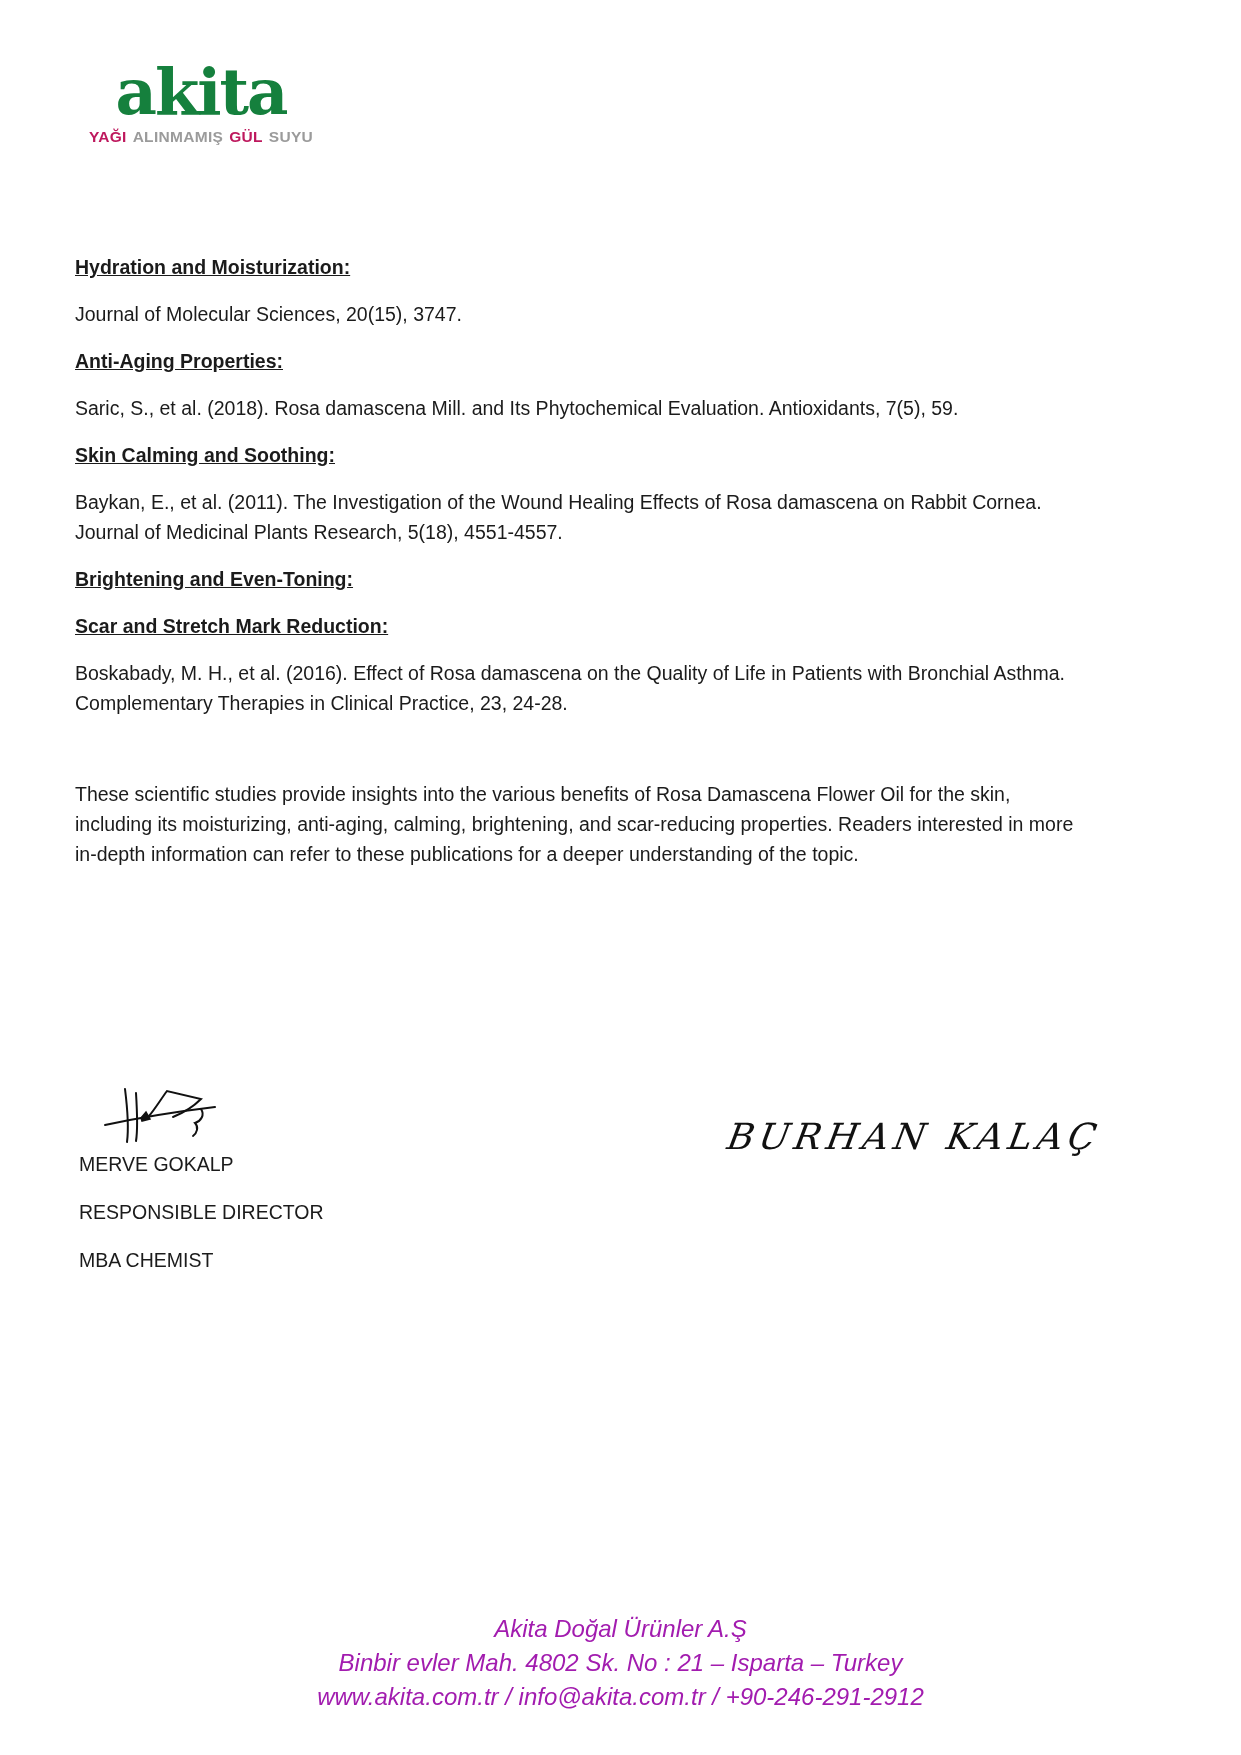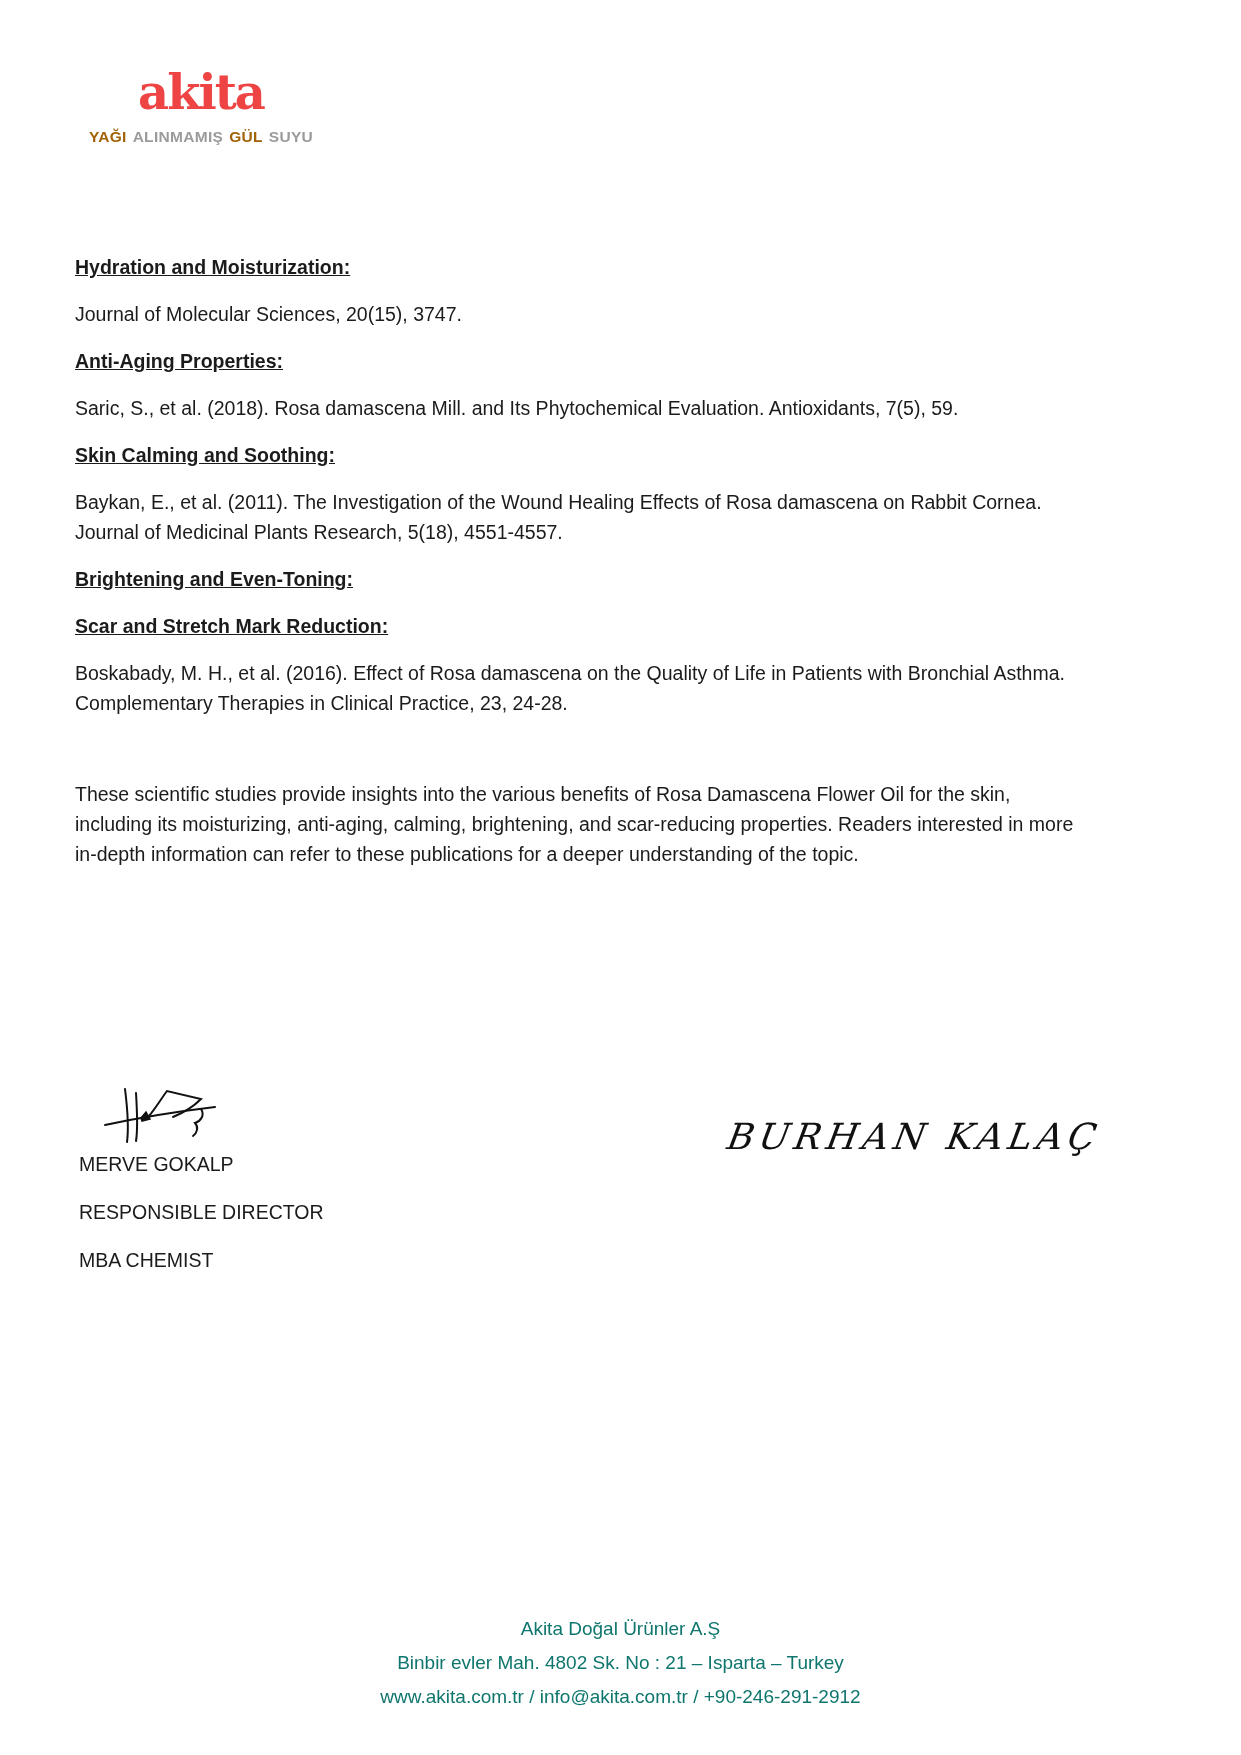--- a/index.html
+++ b/index.html
@@ -21,37 +21,37 @@
   .logo {
     position: absolute;
     top: 52px;
     left: 86px;
     width: 230px;
     text-align: center;
   }
   .logo-word {
     font-family: "DejaVu Serif", serif;
     font-weight: bold;
-    font-size: 48px;
+    font-size: 64px;
     line-height: 80px;
-    color: #ef4444;
+    color: #15803d;
     letter-spacing: -2px;
   }
   .logo-tagline {
     display: flex;
     justify-content: center;
     gap: 6px;
     font-size: 15.5px;
     font-weight: 600;
     letter-spacing: 0.3px;
     color: #9B9B9B;
     margin-top: -4px;
     white-space: nowrap;
   }
-  .logo-tagline .pink { color: #a16207; }
+  .logo-tagline .pink { color: #be185d; }
 
   
   .content {
     position: absolute;
     top: 252px;
     left: 75px;
     right: 94px;
     font-size: 19.5px;
     line-height: 30px;
   }
@@ -95,23 +95,24 @@
     color: #111111;
   }
 
   
   .footer {
     position: absolute;
     top: 1612px;
     left: 0;
     width: 100%;
     text-align: center;
-    font-size: 19px;
+    font-size: 24px;
     line-height: 34px;
-    color: #0f766e;
+    color: #a21caf;
+    font-style: italic;
   }
   .footer div { margin: 0; }
 </style>
 </head>
 <body>
 
 <div class="page">
 
   <div class="logo">
     <div class="logo-word">akita</div>

